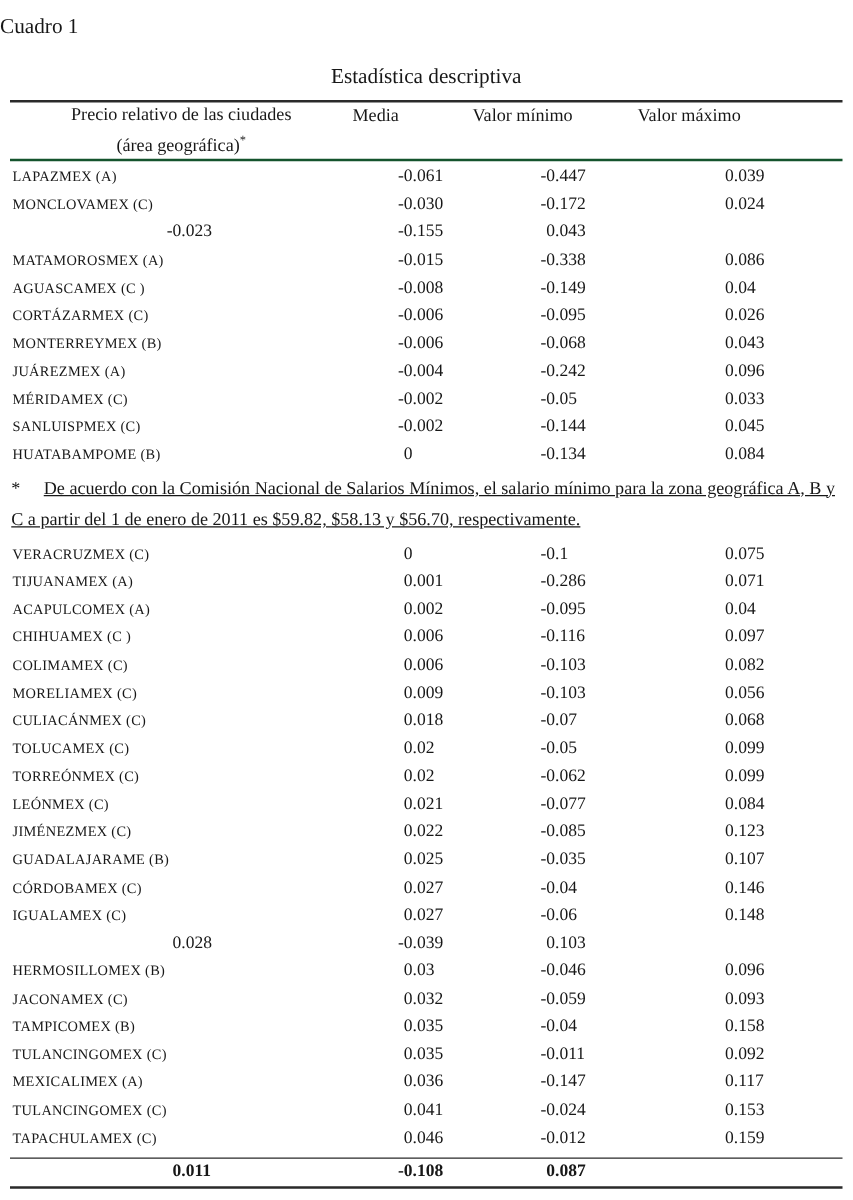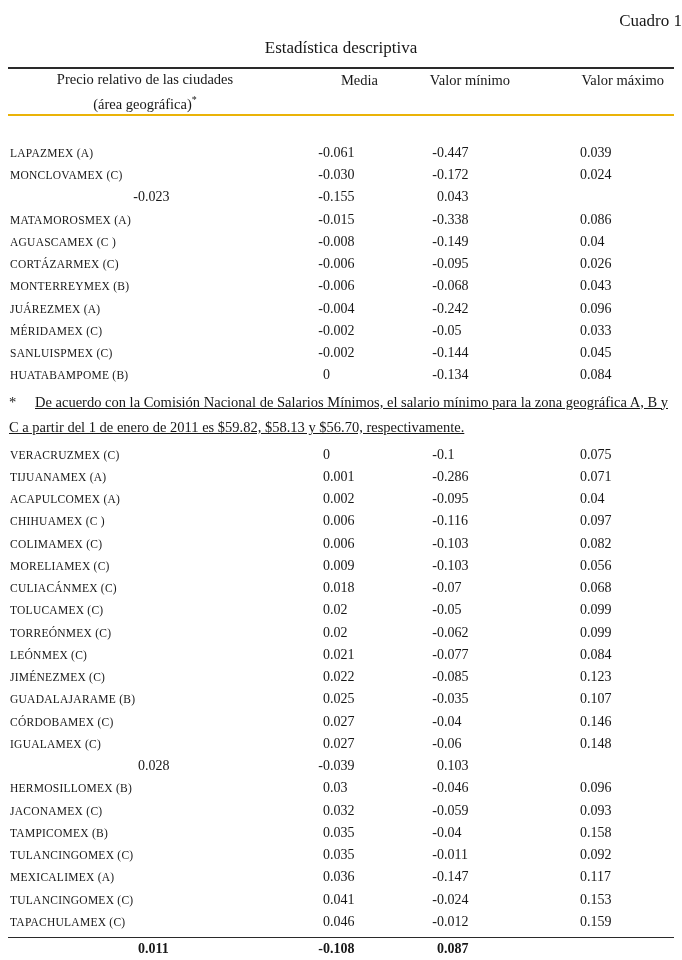--- a/index.html
+++ b/index.html
@@ -15,57 +15,57 @@
     color: #171717;
   }
   .page {
     position: relative;
     width: 682px;
     height: 960px;
     background: #ffffff;
   }
   .title1 {
     margin-top: 10px;
-    text-align: right;
+    text-align: left;
     font-size: 17px;
     line-height: 21px;
   }
   .title2 {
-    margin-top: 6px;
+    margin-top: 19px;
     text-align: center;
     font-size: 17px;
     line-height: 21px;
   }
   .table-wrap {
     margin: 9px 8px 0 8px;
   }
   .grid {
     display: grid;
     grid-template-columns: 274px 96px 132px 154px;
   }
   .header {
     border-top: 2px solid #2a2a2a;
-    border-bottom: 2px solid #eab308;
+    border-bottom: 2px solid #14532d;
     padding: 3px 0 2px 0;
     align-items: start;
   }
   .hlabel {
     text-align: center;
     font-size: 14.5px;
     line-height: 15px;
   }
   .hlabel .h2 { margin-top: 5px; }
   .hlabel sup { font-size: 10px; }
   .hnum {
-    text-align: right;
+    text-align: left;
     font-size: 14.5px;
     line-height: 15px;
     padding-top: 1px;
   }
-  .rows1 { padding-top: 2px; margin-top: 24px; }
+  .rows1 { padding-top: 2px; }
   .row {
     height: 22.25px;
     align-items: center;
   }
   .cell.label {
     font-size: 11.5px;
     letter-spacing: 0.25px;
     padding-left: 2px;
     white-space: nowrap;
   }

